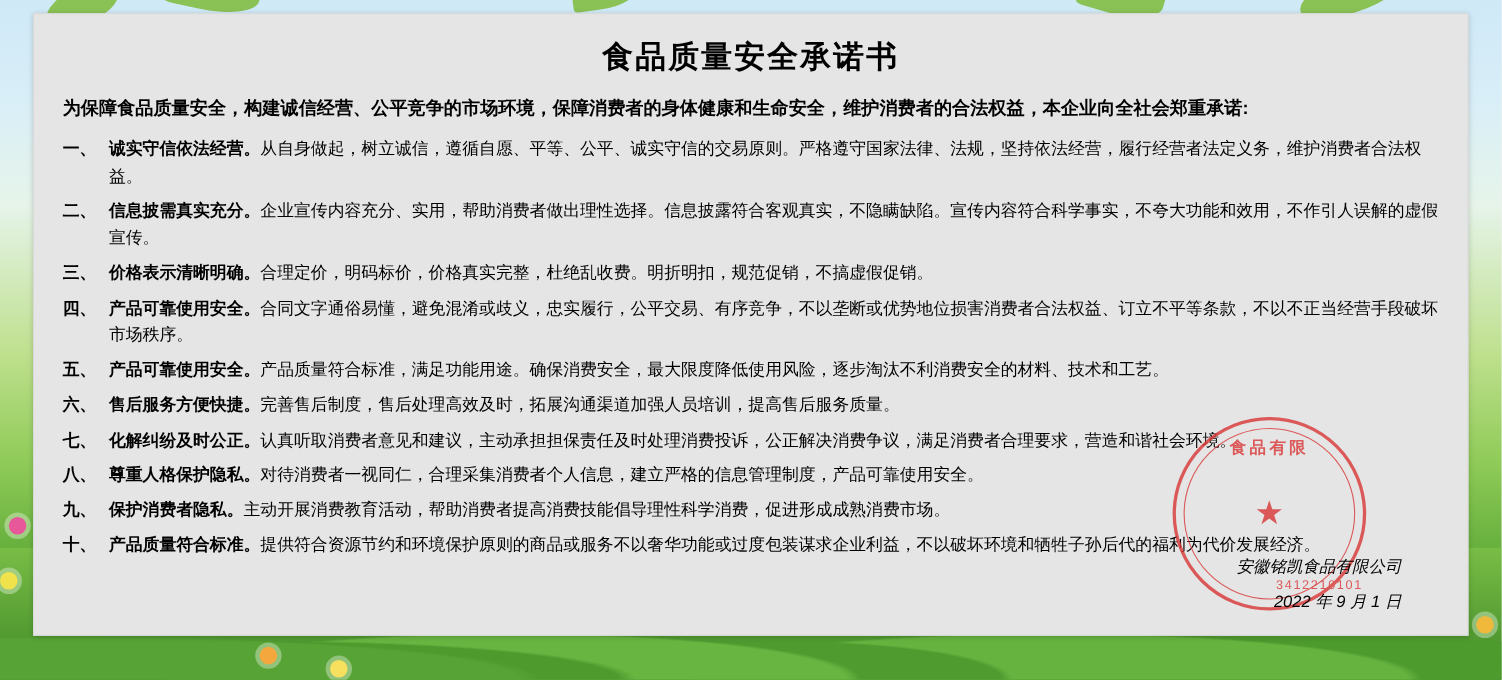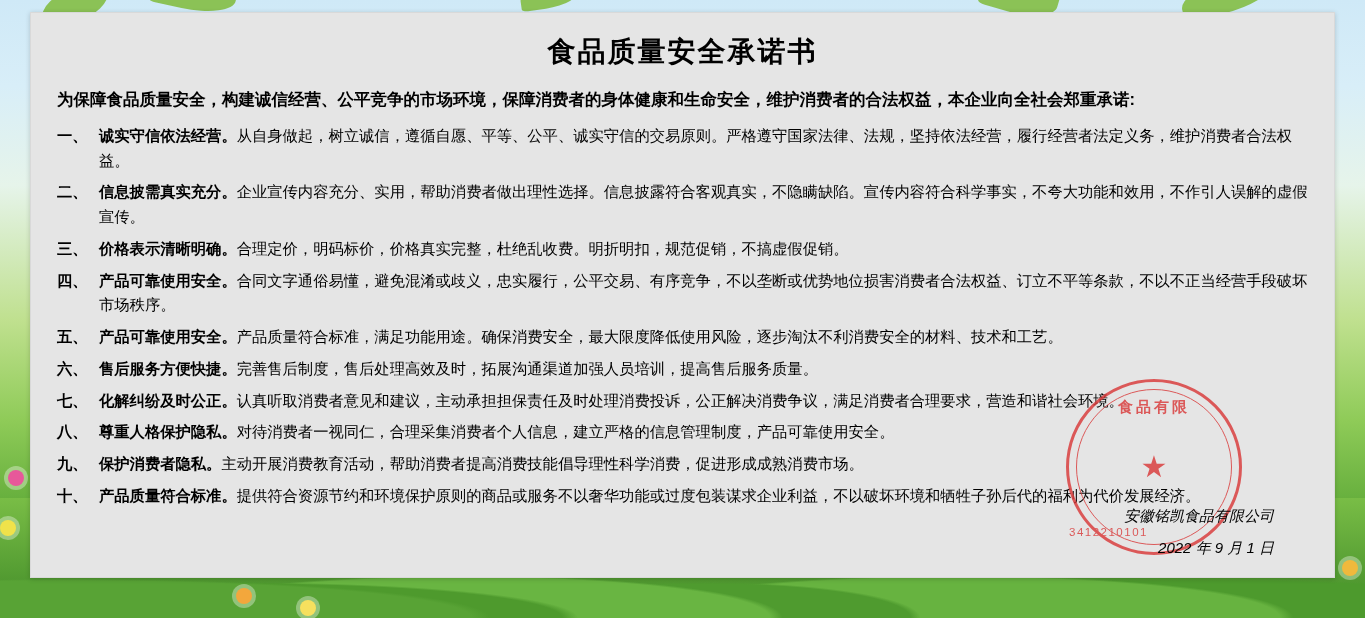--- a/index.html
+++ b/index.html
@@ -128,21 +128,21 @@
     position: absolute;
     left: 0; right: 0; top: 16px;
     text-align: center;
     font-size: 15px;
     font-weight: bold;
     letter-spacing: 3px;
   }
   .seal-text-bottom {
     position: absolute;
     left: 0; right: 0; bottom: 14px;
-    text-align: left;
+    text-align: right;
     font-size: 11.5px;
     letter-spacing: 1.5px;
   }
   .sig-line { white-space: nowrap; font-style: italic; }
 </style>
 </head>
 <body>
 
 <div class="bg-grass"></div>
 <div class="bg-leaf" style="left:40px;top:-12px;width:70px;height:34px;transform:rotate(-18deg);"></div>

